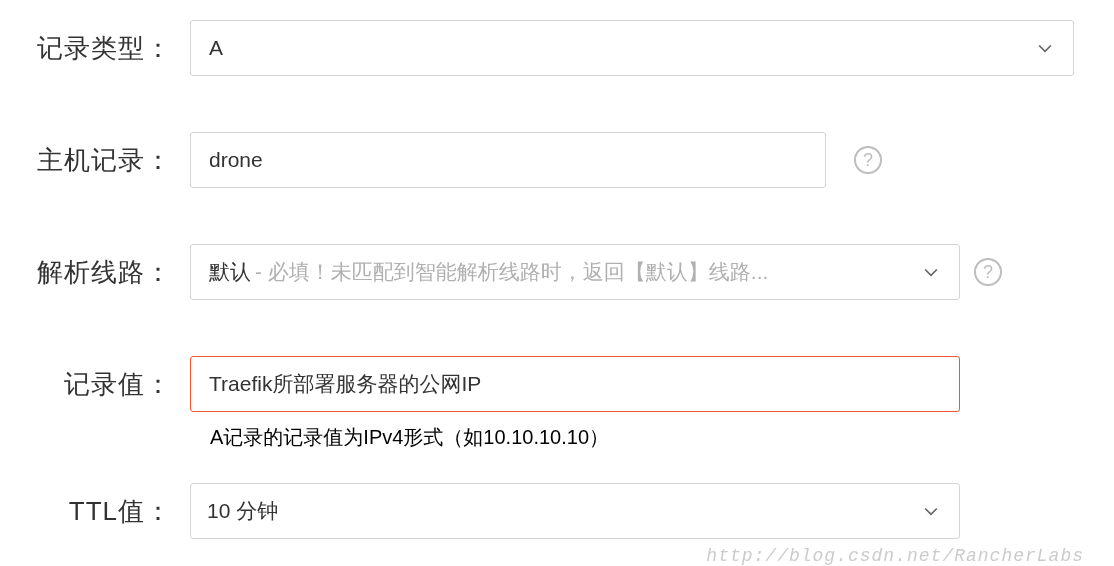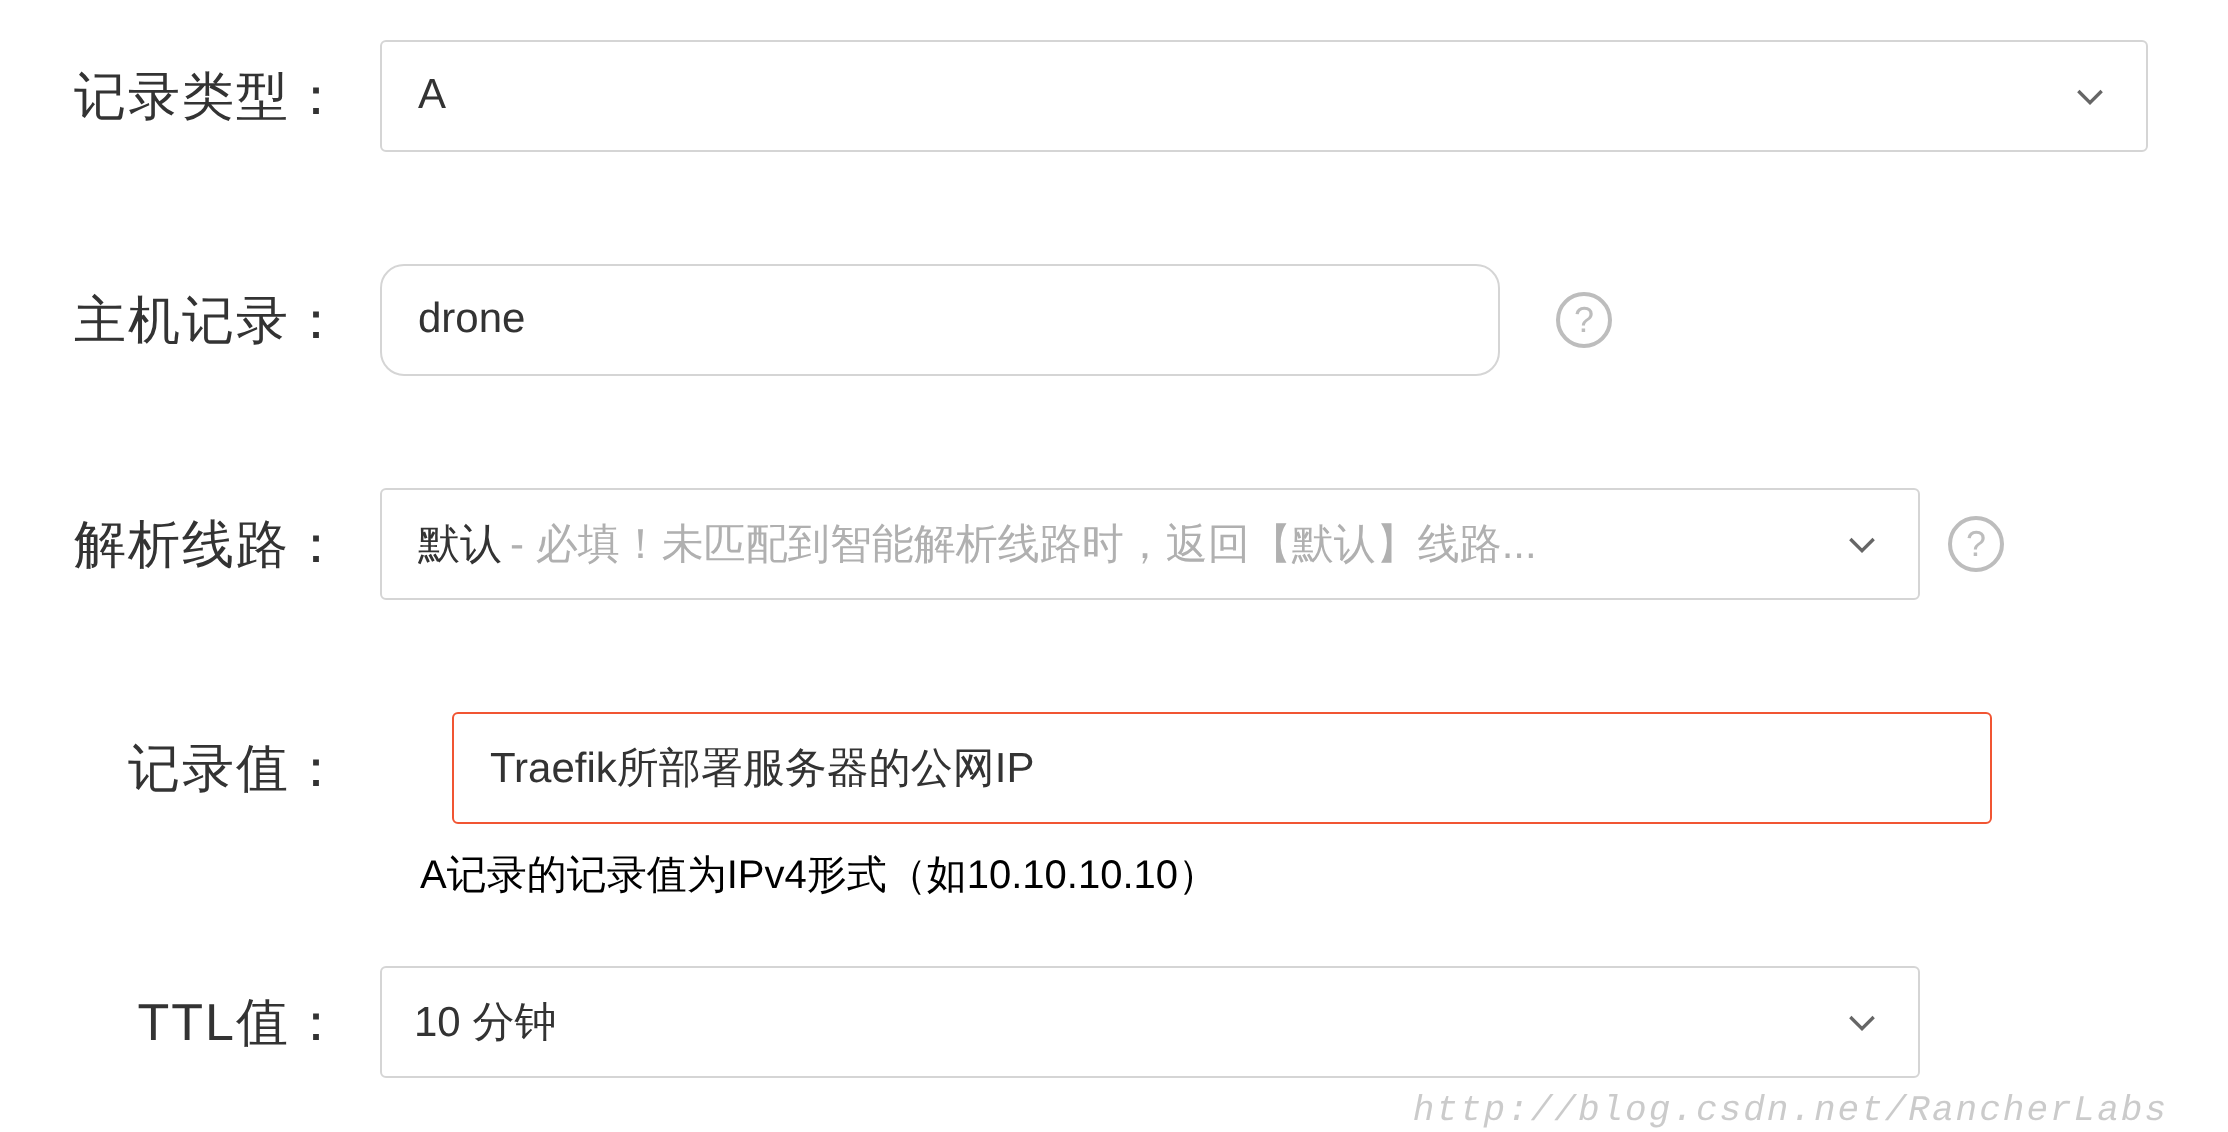--- a/index.html
+++ b/index.html
@@ -94,22 +94,21 @@
       border-color: #f15533;
     }
 
     .host-row {
       display: flex;
       align-items: center;
       gap: 14px;
     }
 
     .host-input {
-      width: 560px;
-      border-radius: 12px;
+      width: 636px;
     }
 
     .domain-suffix-wrap {
       display: flex;
       align-items: center;
       gap: 10px;
       font-size: 21px;
       color: #333333;
       padding: 0 10px;
     }
@@ -137,21 +136,20 @@
       margin-left: 14px;
     }
 
     .value-row-wrap {
       flex: 1;
       max-width: 770px;
     }
 
     .record-value-input {
       width: 100%;
-      margin-left: 36px;
     }
 
     .error-msg {
       margin-top: 12px;
       color: #000000;
       font-size: 20px;
       margin-left: 170px;
       padding-left: 20px;
       margin-bottom: 32px;
     }

